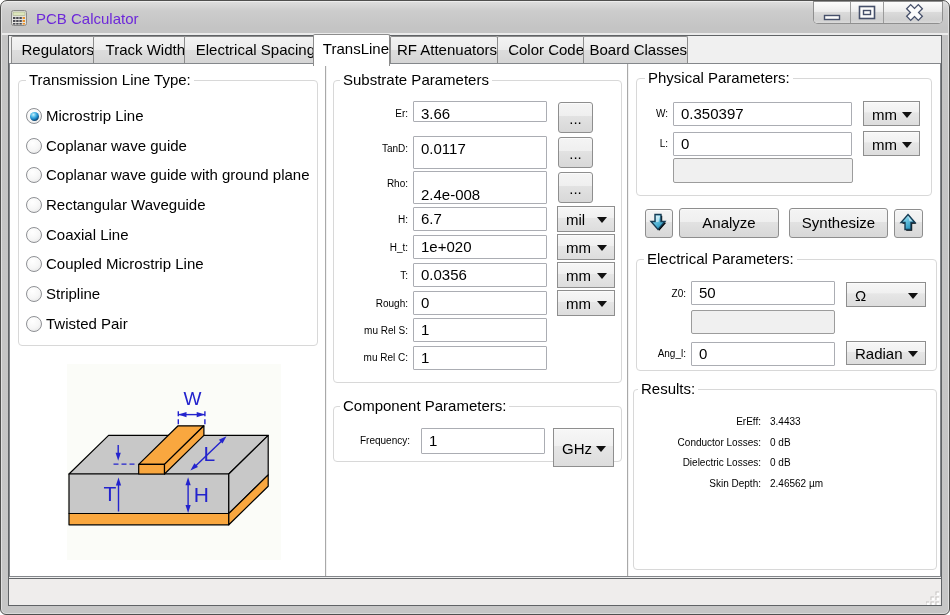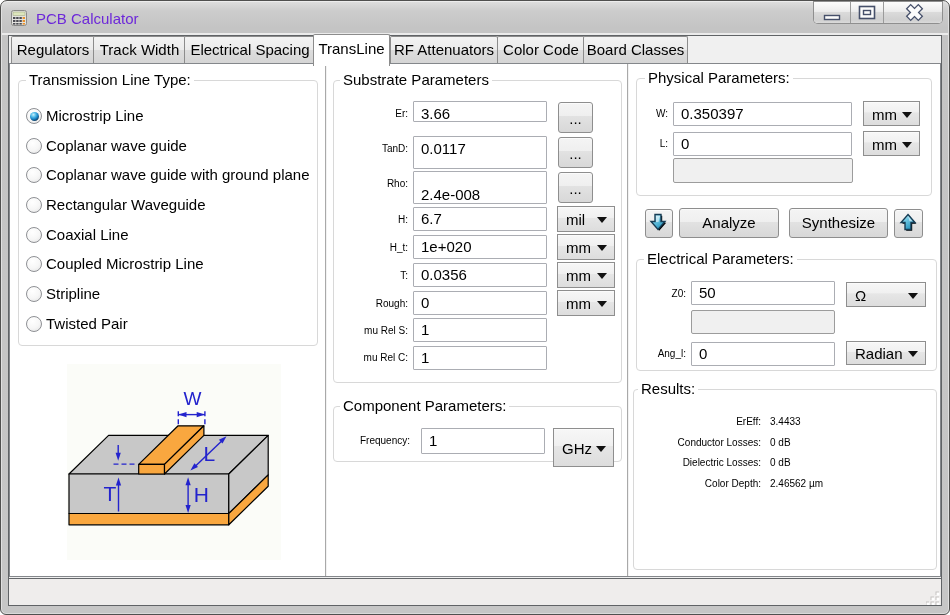--- a/index.html
+++ b/index.html
@@ -21,21 +21,21 @@
   #title{position:absolute;left:36px;top:9px;font-size:15px;line-height:20px;color:#6d28d9;}
   
   #caps{position:absolute;left:814px;top:2px;height:21px;display:flex;border-radius:0 0 4px 4px;
         box-shadow:0 0 0 1px #8f8f8f, inset 0 0 0 1px #f5f5f5;overflow:hidden;}
   .cap{height:21px;background:linear-gradient(180deg,#fdfdfd 0%,#ececec 45%,#dadada 50%,#d0d0d0 85%,#dadada 100%);
        border-right:1px solid #9b9b9b;position:relative;}
   .cap:last-child{border-right:none;}
   
   .tab{position:absolute;top:36px;height:26px;background:linear-gradient(180deg,#f3f3f3 0%,#ebebeb 50%,#dddddd 51%,#d5d5d5 100%);
        border:1px solid #8c8c8c;border-bottom:none;border-radius:2px 2px 0 0;
-       text-align:center;line-height:26px;font-size:15px;z-index:3;}
+       text-align:right;line-height:26px;font-size:15px;z-index:3;}
   .tab.active{top:34px;height:31px;background:#ffffff;z-index:6;line-height:28px;}
   
   .gb{position:absolute;border:1px solid #d8d8d8;border-radius:4px;}
   .gbl{position:absolute;top:-11px;background:#fff;padding:0 3px;font-size:15px;line-height:20px;white-space:nowrap;text-align:right;}
   
   .fld{position:absolute;background:#fff;border:1px solid #abadb3;border-radius:1px;
        font-size:15px;padding-left:7px;box-sizing:border-box;}
   .fld.dis{background:#f0f0f0;border:1px solid #9c9c9c;border-radius:2px;}
   
   .lbl{position:absolute;font-size:10px;line-height:20px;white-space:nowrap;}
@@ -304,21 +304,21 @@
 
 <div class="gb" style="left:633px;top:389px;width:302px;height:179px">
   <span class="gbl" style="left:4px">Results:</span>
 </div>
 <div class="lbl r" style="left:633px;top:412px;width:128px">ErEff:</div>
 <div class="lbl" style="left:770px;top:412px">3.4433</div>
 <div class="lbl r" style="left:633px;top:433px;width:128px">Conductor Losses:</div>
 <div class="lbl" style="left:770px;top:433px">0 dB</div>
 <div class="lbl r" style="left:633px;top:453px;width:128px">Dielectric Losses:</div>
 <div class="lbl" style="left:770px;top:453px">0 dB</div>
-<div class="lbl r" style="left:633px;top:474px;width:128px">Color Depth:</div>
+<div class="lbl r" style="left:633px;top:474px;width:128px">Skin Depth:</div>
 <div class="lbl" style="left:770px;top:474px">2.46562 µm</div>
 
 <svg class="abs" style="left:926px;top:591px" width="15" height="14" viewBox="0 0 15 14">
   <g>
     <rect x="9.5" y="0.5" width="3.5" height="3.5" fill="#c6c3c1"></rect>
       <rect x="10.5" y="1.5" width="3" height="3" fill="#ffffff"></rect>
     <rect x="9.5" y="5.5" width="3.5" height="3.5" fill="#c6c3c1"></rect>
       <rect x="10.5" y="6.5" width="3" height="3" fill="#ffffff"></rect>
     <rect x="4.5" y="5.5" width="3.5" height="3.5" fill="#c6c3c1"></rect>
       <rect x="5.5" y="6.5" width="3" height="3" fill="#ffffff"></rect>

